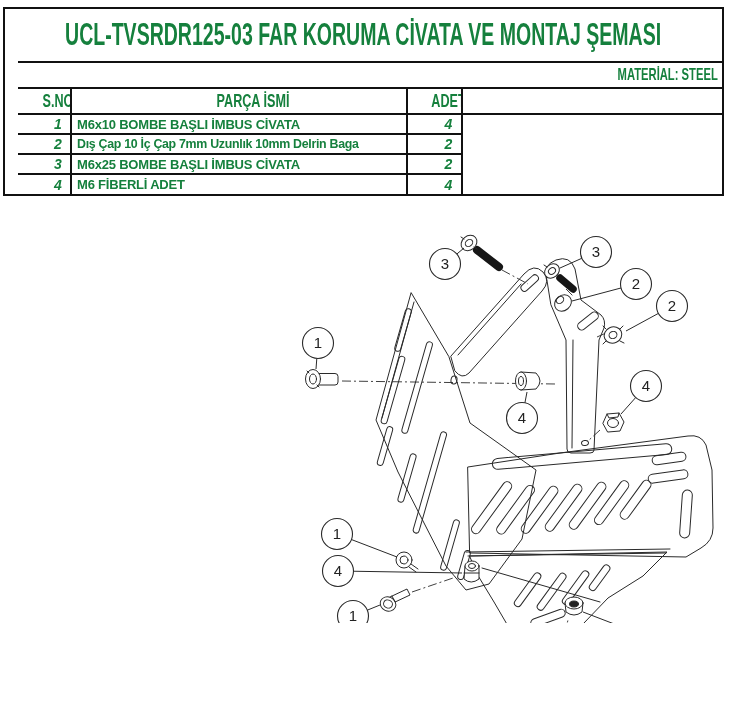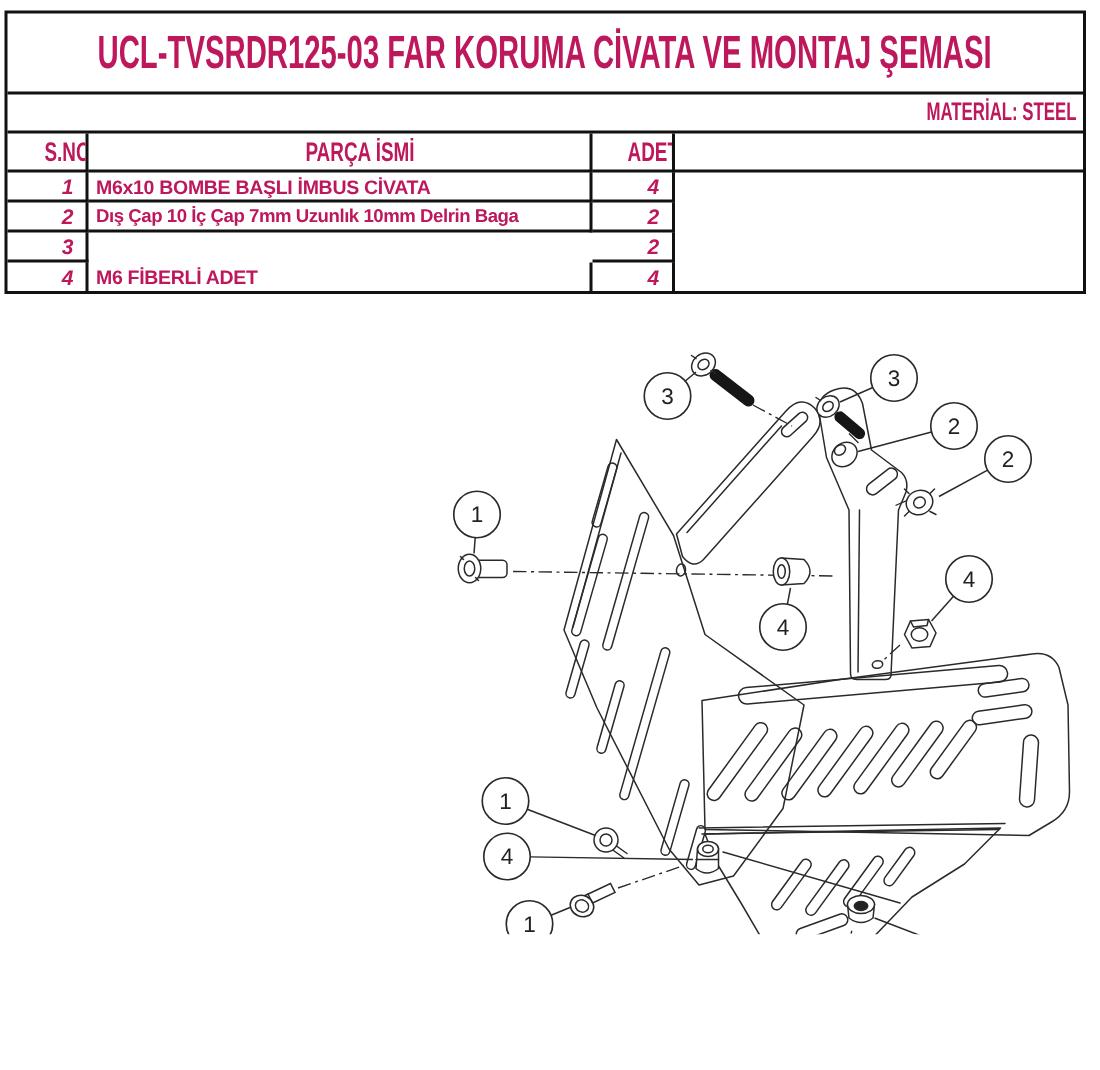--- a/index.html
+++ b/index.html
@@ -1,29 +1,29 @@
 <!DOCTYPE html>
 <html><head>
 <meta charset="utf-8">
 <style>
   * { margin:0; padding:0; box-sizing:border-box; }
   html,body { background:#ffffff; }
   .page {
     position:relative; width:733px; height:623px; background:#ffffff;
-    font-family:"Liberation Sans", sans-serif; color:#be185d;
+    font-family:"Liberation Sans", sans-serif; color:#15803d;
     overflow:hidden;
     text-decoration:underline;
   }
   
   .doc {
     position:absolute; left:3px; top:7px; width:721px;
     border:2px solid #111; background:#fff;
   }
   .row { display:flex; align-items:center; }
-  .row + .row, .parts-grid { border-top:2px solid #111; }
+  .row + .row, .parts-grid { border-top:2px solid #111;margin-left:13px; }
   .row.title    { height:52px; justify-content:center; }
   .row.material { height:26px; justify-content:flex-end; padding-right:4px; }
   .row.subtitle { height:33px; justify-content:center; }
   .cond {
     font-weight:bold; display:inline-block; white-space:nowrap;
     font-family:"Liberation Sans", sans-serif;
   }
   .cond.t  { font-size:31px; transform:scaleX(0.63); transform-origin:center; letter-spacing:0px; }
   .cond.m  { font-size:17px; transform:scaleX(0.66); transform-origin:right center; }
   .cond.s  { font-size:19px; transform:scaleX(0.68); transform-origin:center; }
@@ -85,20 +85,23 @@
           <span class="num">2</span>
         </div>
         <div class="cell vline part hline" style="grid-area: 3 / 2;">
           <span class="pname part-small">Dış Çap 10 İç Çap 7mm Uzunlık 10mm Delrin Baga</span>
         </div>
         <div class="cell vline hline" style="grid-area: 3 / 3;">
           <span class="num">2</span>
         </div>
         <div class="cell vline hline" style="grid-area: 4 / 1;">
           <span class="num">3</span>
+        </div>
+        <div class="cell vline part hline" style="grid-area: 4 / 2;">
+          <span class="pname">M6x25 BOMBE BAŞLI İMBUS CİVATA</span>
         </div>
         <div class="cell vline hline" style="grid-area: 4 / 3;">
           <span class="num">2</span>
         </div>
         <div class="cell vline" style="grid-area: 5 / 1;">
           <span class="num">4</span>
         </div>
         <div class="cell vline part" style="grid-area: 5 / 2;">
           <span class="pname">M6 FİBERLİ ADET</span>
         </div>

